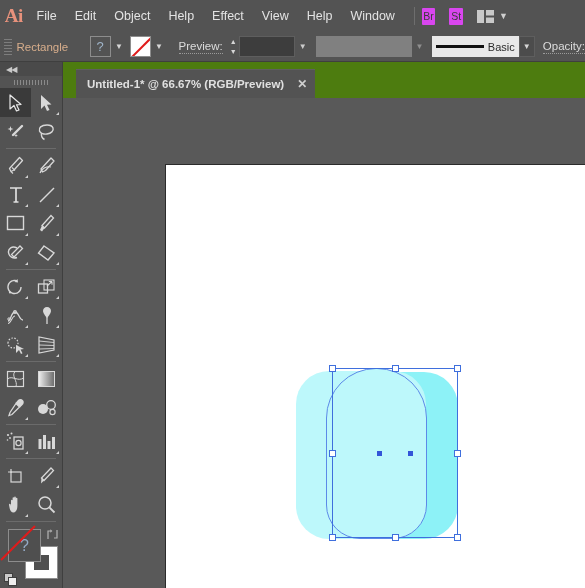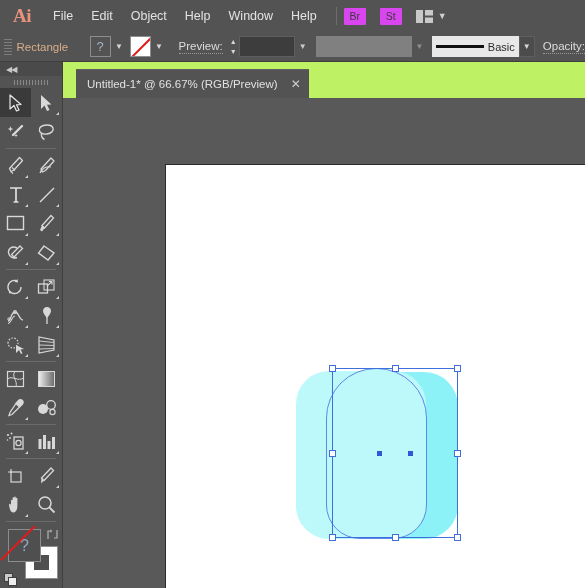--- a/index.html
+++ b/index.html
@@ -175,21 +175,22 @@
     background: #c9c9c9; border: 1px solid #3f3f3f;
   }
   #fs-default-front {
     position: absolute; left: 4px; top: 4px; width: 9px; height: 9px;
     background: #efefef; border: 1px solid #3f3f3f;
   }
 
   
   #tabbar {
     position: absolute; left: 63px; top: 62px; width: 522px; height: 36px;
-    background: #bef264;
+    background: #4d7c0f;
+    font-weight: bold;
   }
   #doc-tab {
     position: absolute; left: 13px; top: 7px; height: 29px;
     background: #535353;
     display: flex; align-items: center; padding: 0 8px 0 11px;
     border-top: 1px solid #5f5f5f;
   }
   #doc-tab-title { color: #e0e0e0; font-size: 11.5px; white-space: nowrap; }
   #doc-tab-close {
     color: #cfcfcf; font-size: 12px; margin-left: 13px; line-height: 1;
@@ -246,22 +247,24 @@
 <body>
 
 <div id="app">
 
   <div id="menubar">
     <div id="ai-logo">Ai</div>
     <div class="menu-item">File</div>
     <div class="menu-item">Edit</div>
     <div class="menu-item">Object</div>
     <div class="menu-item">Help</div>
+    <div class="menu-item">Effect</div>
+    <div class="menu-item">View</div>
+    <div class="menu-item">Help</div>
     <div class="menu-item">Window</div>
-    <div class="menu-item">Help</div>
     <div id="menu-sep"></div>
     <div class="tool-btn-sq">Br</div>
     <div class="tool-btn-sq">St</div>
     <div id="ws-icon">
       <svg width="17" height="13" viewBox="0 0 17 13">
         <rect x="0" y="0" width="7" height="13" fill="#c9c9c9"></rect>
         <rect x="9" y="0" width="8" height="5.5" fill="#c9c9c9"></rect>
         <rect x="9" y="7.5" width="8" height="5.5" fill="#c9c9c9"></rect>
       </svg>
       <span id="ws-chevron">▼</span>

